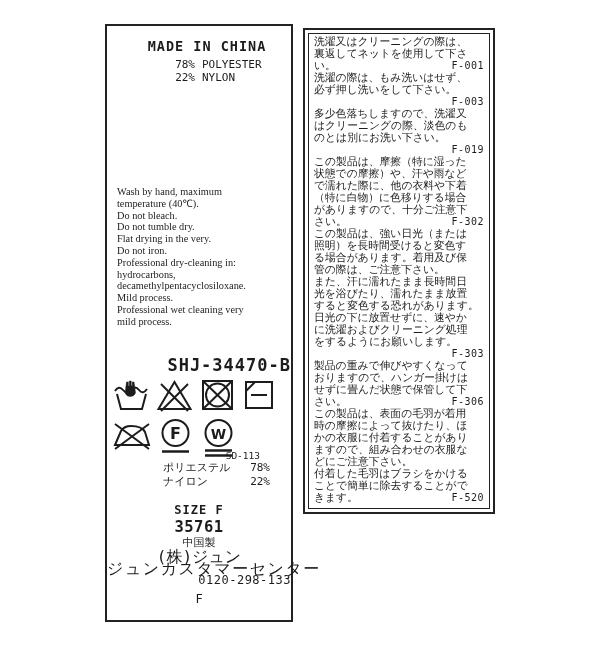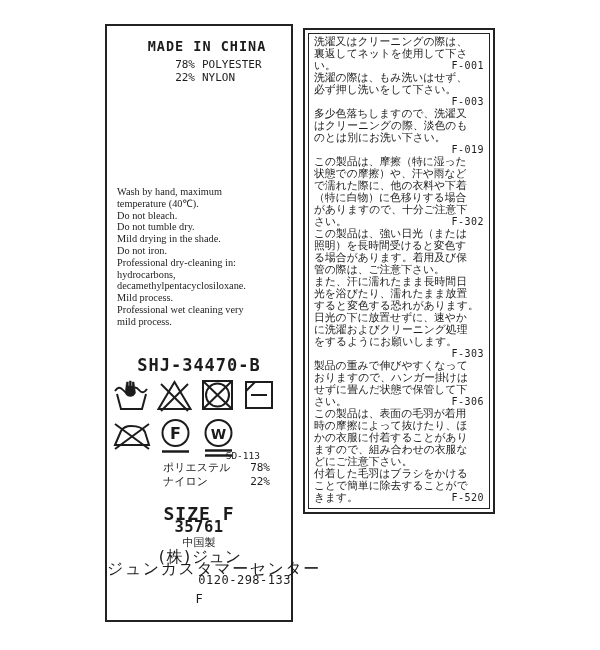--- a/index.html
+++ b/index.html
@@ -14,33 +14,33 @@
     border:2px solid #222;background:#fff;box-sizing:border-box;
   }
   .made-in{position:absolute;top:12px;left:0;right:0;text-align:center;
     font-size:13.5px;font-weight:bold;letter-spacing:1px;padding-left:16px;}
   .comp-en{position:absolute;top:32px;left:0;right:0;font-size:11px;line-height:13px;}
   .comp-en-row{display:flex;}
   .comp-en-row .pct{width:88px;text-align:right;}
   .comp-en-row .fiber{margin-left:7px;}
   .care-en{position:absolute;left:10px;top:160px;right:2px;
     font-size:10.3px;line-height:11.8px;white-space:nowrap;font-family:Liberation Serif, serif;}
-  .prod-code{position:absolute;top:329px;left:0;right:0;text-align:center;
+  .prod-code{position:absolute;top:329px;left:0;right:0;text-align:right;
     font-size:17px;font-weight:bold;letter-spacing:1px;}
   .sym-row{position:absolute;left:5px;display:flex;gap:4px;align-items:flex-start;}
   .sym-row-1{top:352px;}
   .sym-row-2{top:392px;}
   .sym{display:block;}
   .sym *{stroke:#1c1c1c;}
   .sym text{stroke:none;fill:#1c1c1c;font-family:"DejaVu Sans","Liberation Sans",sans-serif;font-weight:bold;}
   .sd-code{position:absolute;top:424px;right:31px;font-size:9.5px;}
   .comp-jp{position:absolute;top:435px;left:56px;right:21px;font-size:11px;line-height:13.5px;}
   .comp-jp-row{display:flex;justify-content:space-between;}
   .size-line{position:absolute;top:477px;left:0;right:0;text-align:center;
-    font-size:18px;font-weight:bold;letter-spacing:1px;}
+    font-size:12px;font-weight:bold;letter-spacing:1px;}
   .item-no{position:absolute;top:492px;left:0;right:0;text-align:center;
     font-size:15.5px;font-weight:bold;letter-spacing:0.5px;}
   .country{position:absolute;top:509px;left:0;right:0;text-align:center;font-size:11px;}
   .company{position:absolute;top:521px;left:0;right:0;text-align:center;font-size:16px;}
   .center-name{position:absolute;top:533px;left:0;right:0;text-align:left;
     font-size:16px;letter-spacing:1.5px;white-space:nowrap;}
   .phone{position:absolute;top:547px;left:0;right:0;text-align:right;
     font-size:12px;letter-spacing:0.5px;}
   .bottom-f{position:absolute;top:566px;left:0;right:0;text-align:center;font-size:12px;}
   
@@ -76,21 +76,21 @@
         <span class="fiber">NYLON</span>
       </div>
       </div>
 
     <div class="care-en">
 
     <div class="care-en-line">Wash by hand, maximum</div>
         <div class="care-en-line">temperature (40℃).</div>
         <div class="care-en-line">Do not bleach.</div>
         <div class="care-en-line">Do not tumble dry.</div>
-        <div class="care-en-line">Mild drying in the shade.</div>
+        <div class="care-en-line">Flat drying in the very.</div>
         <div class="care-en-line">Do not iron.</div>
         <div class="care-en-line">Professional dry-cleaning in:</div>
         <div class="care-en-line">hydrocarbons,</div>
         <div class="care-en-line">decamethylpentacyclosiloxane.</div>
         <div class="care-en-line">Mild process.</div>
         <div class="care-en-line">Professional wet cleaning very</div>
         <div class="care-en-line">mild process.</div>
       </div>
 
     <div class="prod-code">SHJ-34470-B</div>

